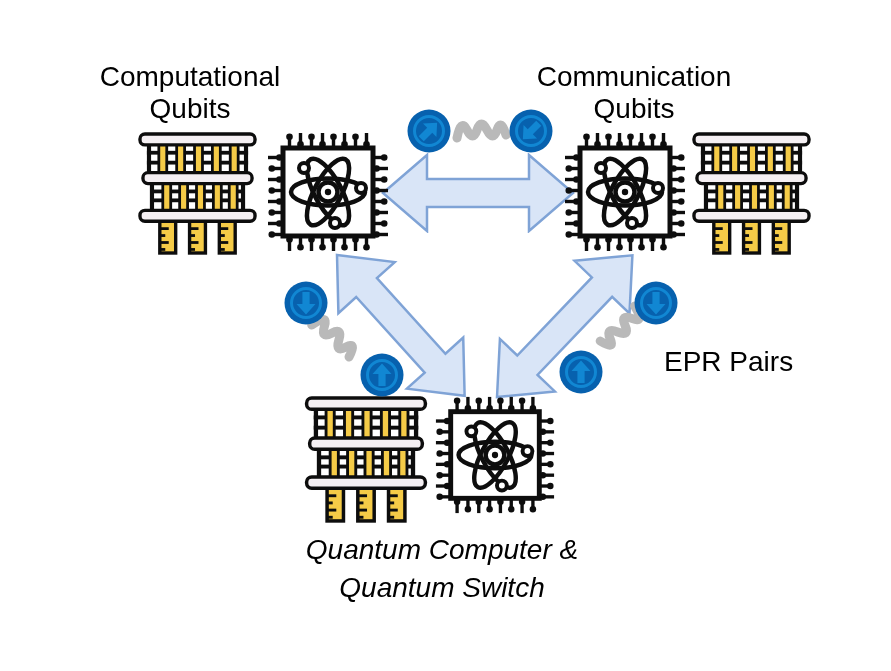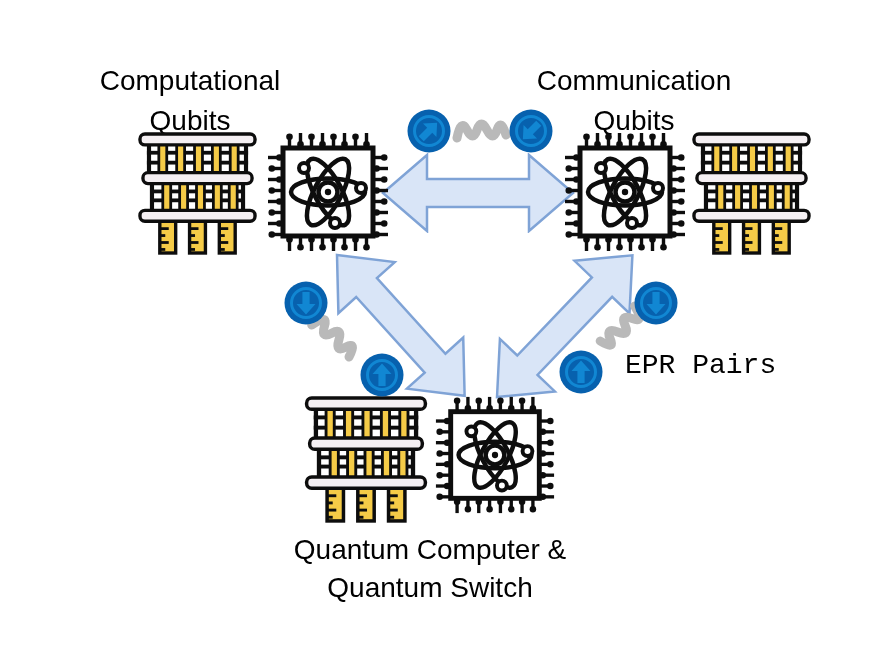--- a/index.html
+++ b/index.html
@@ -8,21 +8,21 @@
     width: 891px; height: 671px;
     background: var(--background, #FFFFFF);
     font-family: "Liberation Sans", sans-serif;
     overflow: hidden;
   }
   .abs { position: absolute; }
   .label {
     position: absolute;
     color: var(--text, #000);
     font-size: 28px;
-    line-height: 40px;
+    line-height: 32px;
     text-align: center;
     white-space: pre-line;
     transform: translateX(-50%);
   }
   .label.left-anchor { transform: none; text-align: left; }
 
   
   .ink     { fill: var(--icon_outline, #0D0D0D); }
   .chipbody { fill:#fff; stroke: var(--icon_outline,#0D0D0D); stroke-width:5; }
   .orbit   { fill:none; stroke: var(--icon_outline,#0D0D0D); stroke-width:4.5; }
@@ -144,24 +144,24 @@
       <path id="dblArrow196" class="arrow" d="M0,0 L44,-38 L44,-14 L152,-14 L152,-38 L196,0 L152,38 L152,14 L44,14 L44,38 Z"></path>
     </defs>
   </svg>
 
   <div class="label" style="left:190px; top:61px;">Computational
 Qubits</div>
 
   <div class="label" style="left:634px; top:61px;text-align:center;">Communication
 Qubits</div>
 
-  <div class="label" style="left:430px; top:531px; line-height:38px;">Quantum Computer &amp;
+  <div class="label" style="left:442px; top:531px; line-height:38px;font-style:italic;">Quantum Computer &amp;
 Quantum Switch</div>
 
-  <div class="label left-anchor" style="left:625px; top:346px;font-family:Liberation Mono, monospace;">EPR Pairs</div>
+  <div class="label left-anchor" style="left:664px; top:346px;">EPR Pairs</div>
 
   <svg class="abs" style="left:381px; top:153px;" width="194" height="80" viewBox="0 0 194 80">
     <g transform="translate(2,40)">
         <use href="#dblArrow190"></use>
       </g>
   </svg>
 
   <svg class="abs" style="left:318px; top:238px;" width="172" height="178" viewBox="0 0 172 178">
     <g transform="translate(19,17) rotate(47.8)">
         <use href="#dblArrow190"></use>

